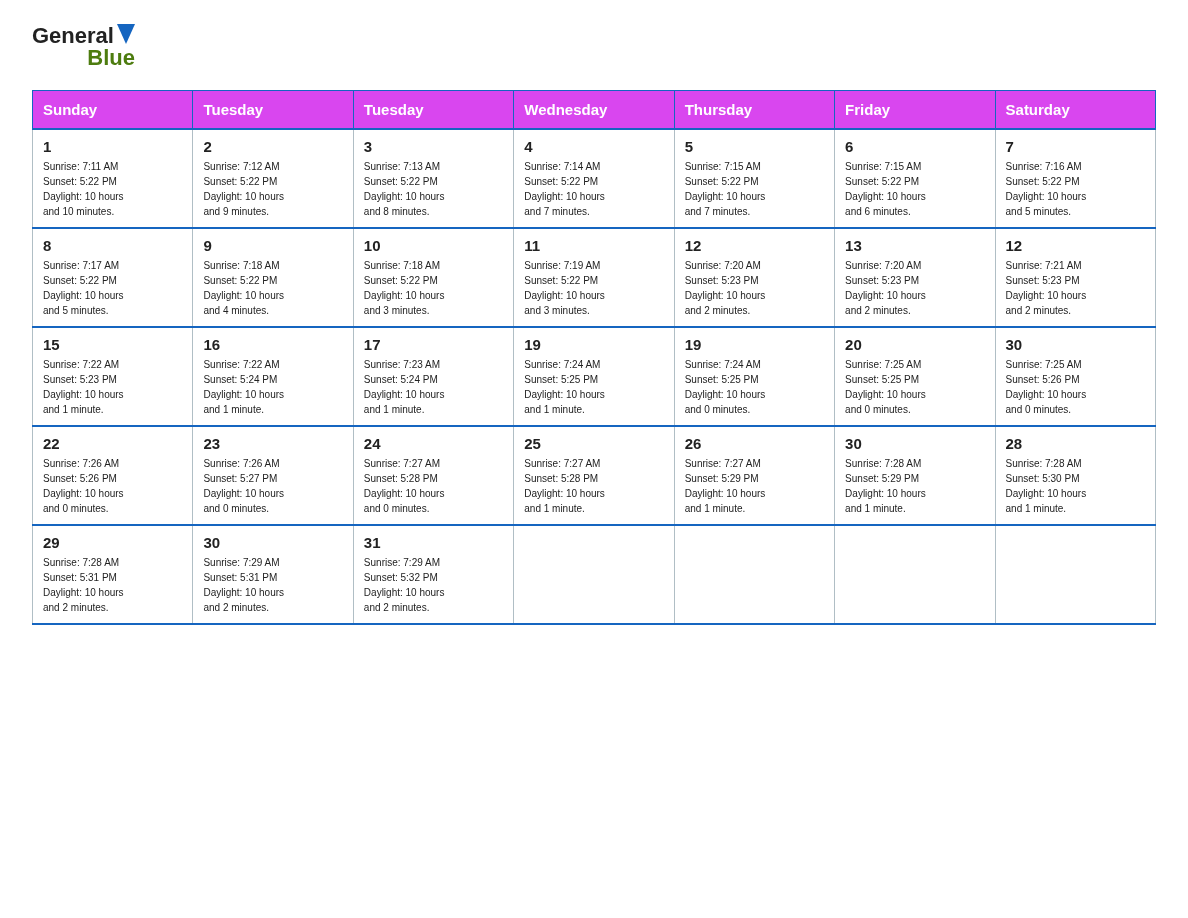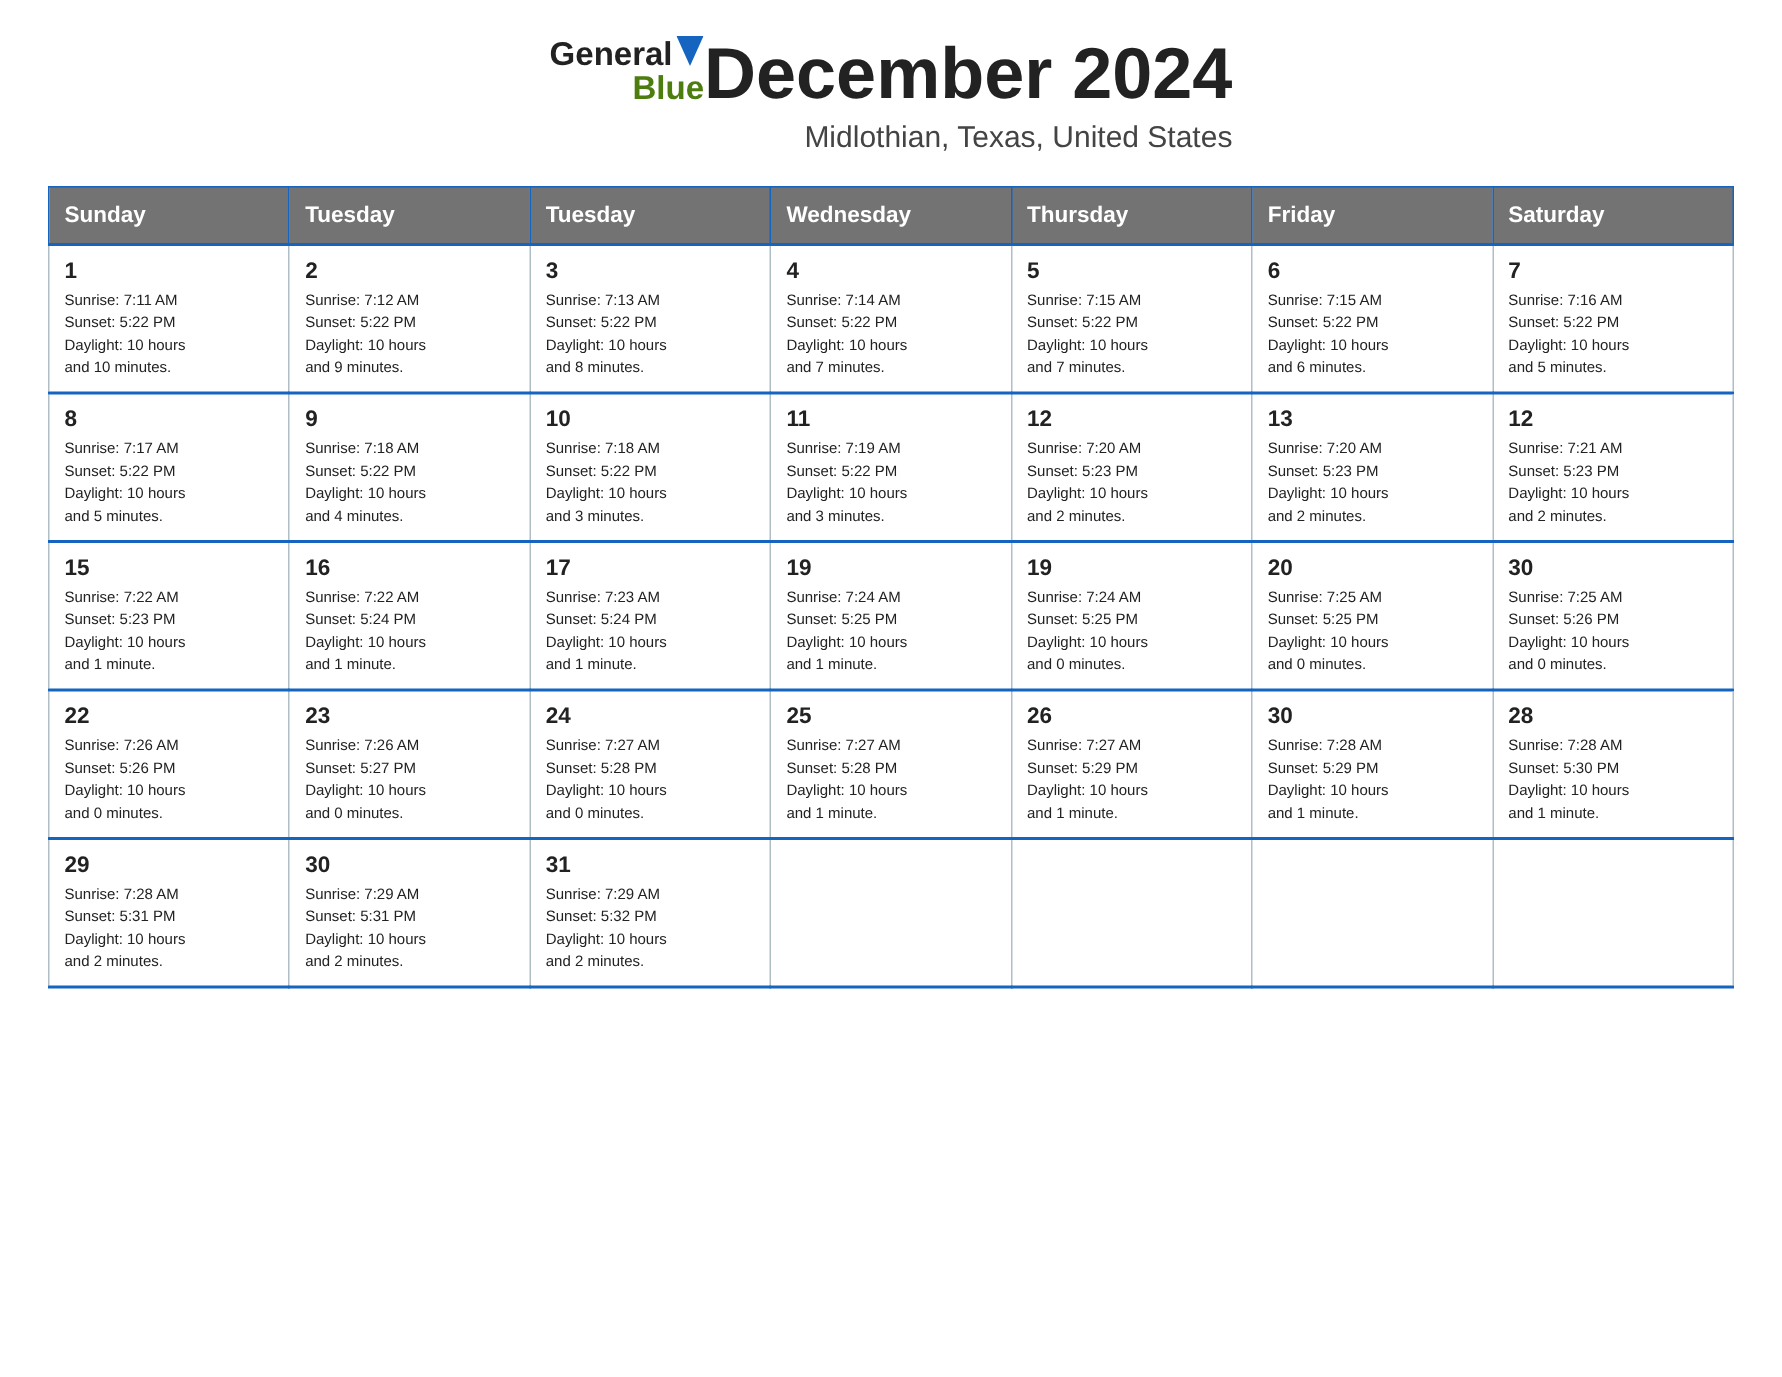--- a/index.html
+++ b/index.html
@@ -5,21 +5,21 @@
     * { box-sizing: border-box; margin: 0; padding: 0; }
     body {
       font-family: Arial, sans-serif;
       background: #fff;
       padding: 24px 32px;
       width: 1188px;
       min-height: 918px;
     }
     .header-area {
       display: flex;
-      justify-content: center;
+      justify-content: space-between;
       align-items: flex-start;
       margin-bottom: 20px;
     }
     .logo {
       display: flex;
       align-items: center;
       gap: 4px;
     }
     .logo-text {
       font-size: 22px;
@@ -43,21 +43,21 @@
       font-size: 20px;
       color: #444;
       margin-top: 4px;
     }
     .calendar-table {
       width: 100%;
       border-collapse: collapse;
       border: 1.5px solid #1565c0;
     }
     .calendar-table th {
-      background: #737373;
+      background: #d946ef;
       color: #fff;
       font-size: 15px;
       font-weight: 600;
       padding: 10px 10px;
       text-align: left;
       border: 1px solid #1565c0;
       margin-left: 27px;
     }
     .calendar-table td {
       vertical-align: top;
@@ -96,24 +96,20 @@
       <div style="display:flex; align-items:center;">
         <span class="logo-text">General</span>
         <div style="position:relative; margin-left:3px;">
           <svg width="18" height="20" viewBox="0 0 18 20">
             <polygon points="0,0 18,0 9,20" fill="#1565c0"></polygon>
           </svg>
         </div>
       </div>
       <span class="logo-text logo-blue" style="margin-top:-2px;">Blue</span>
     </div>
-  </div>
-  <div class="title-area">
-    <div class="month-title">December 2024</div>
-    <div class="location-title">Midlothian, Texas, United States</div>
   </div>
 </div>
 
 <table class="calendar-table">
   <thead>
     <tr>
       <th>Sunday</th>
       <th>Tuesday</th>
       <th>Tuesday</th>
       <th>Wednesday</th>

